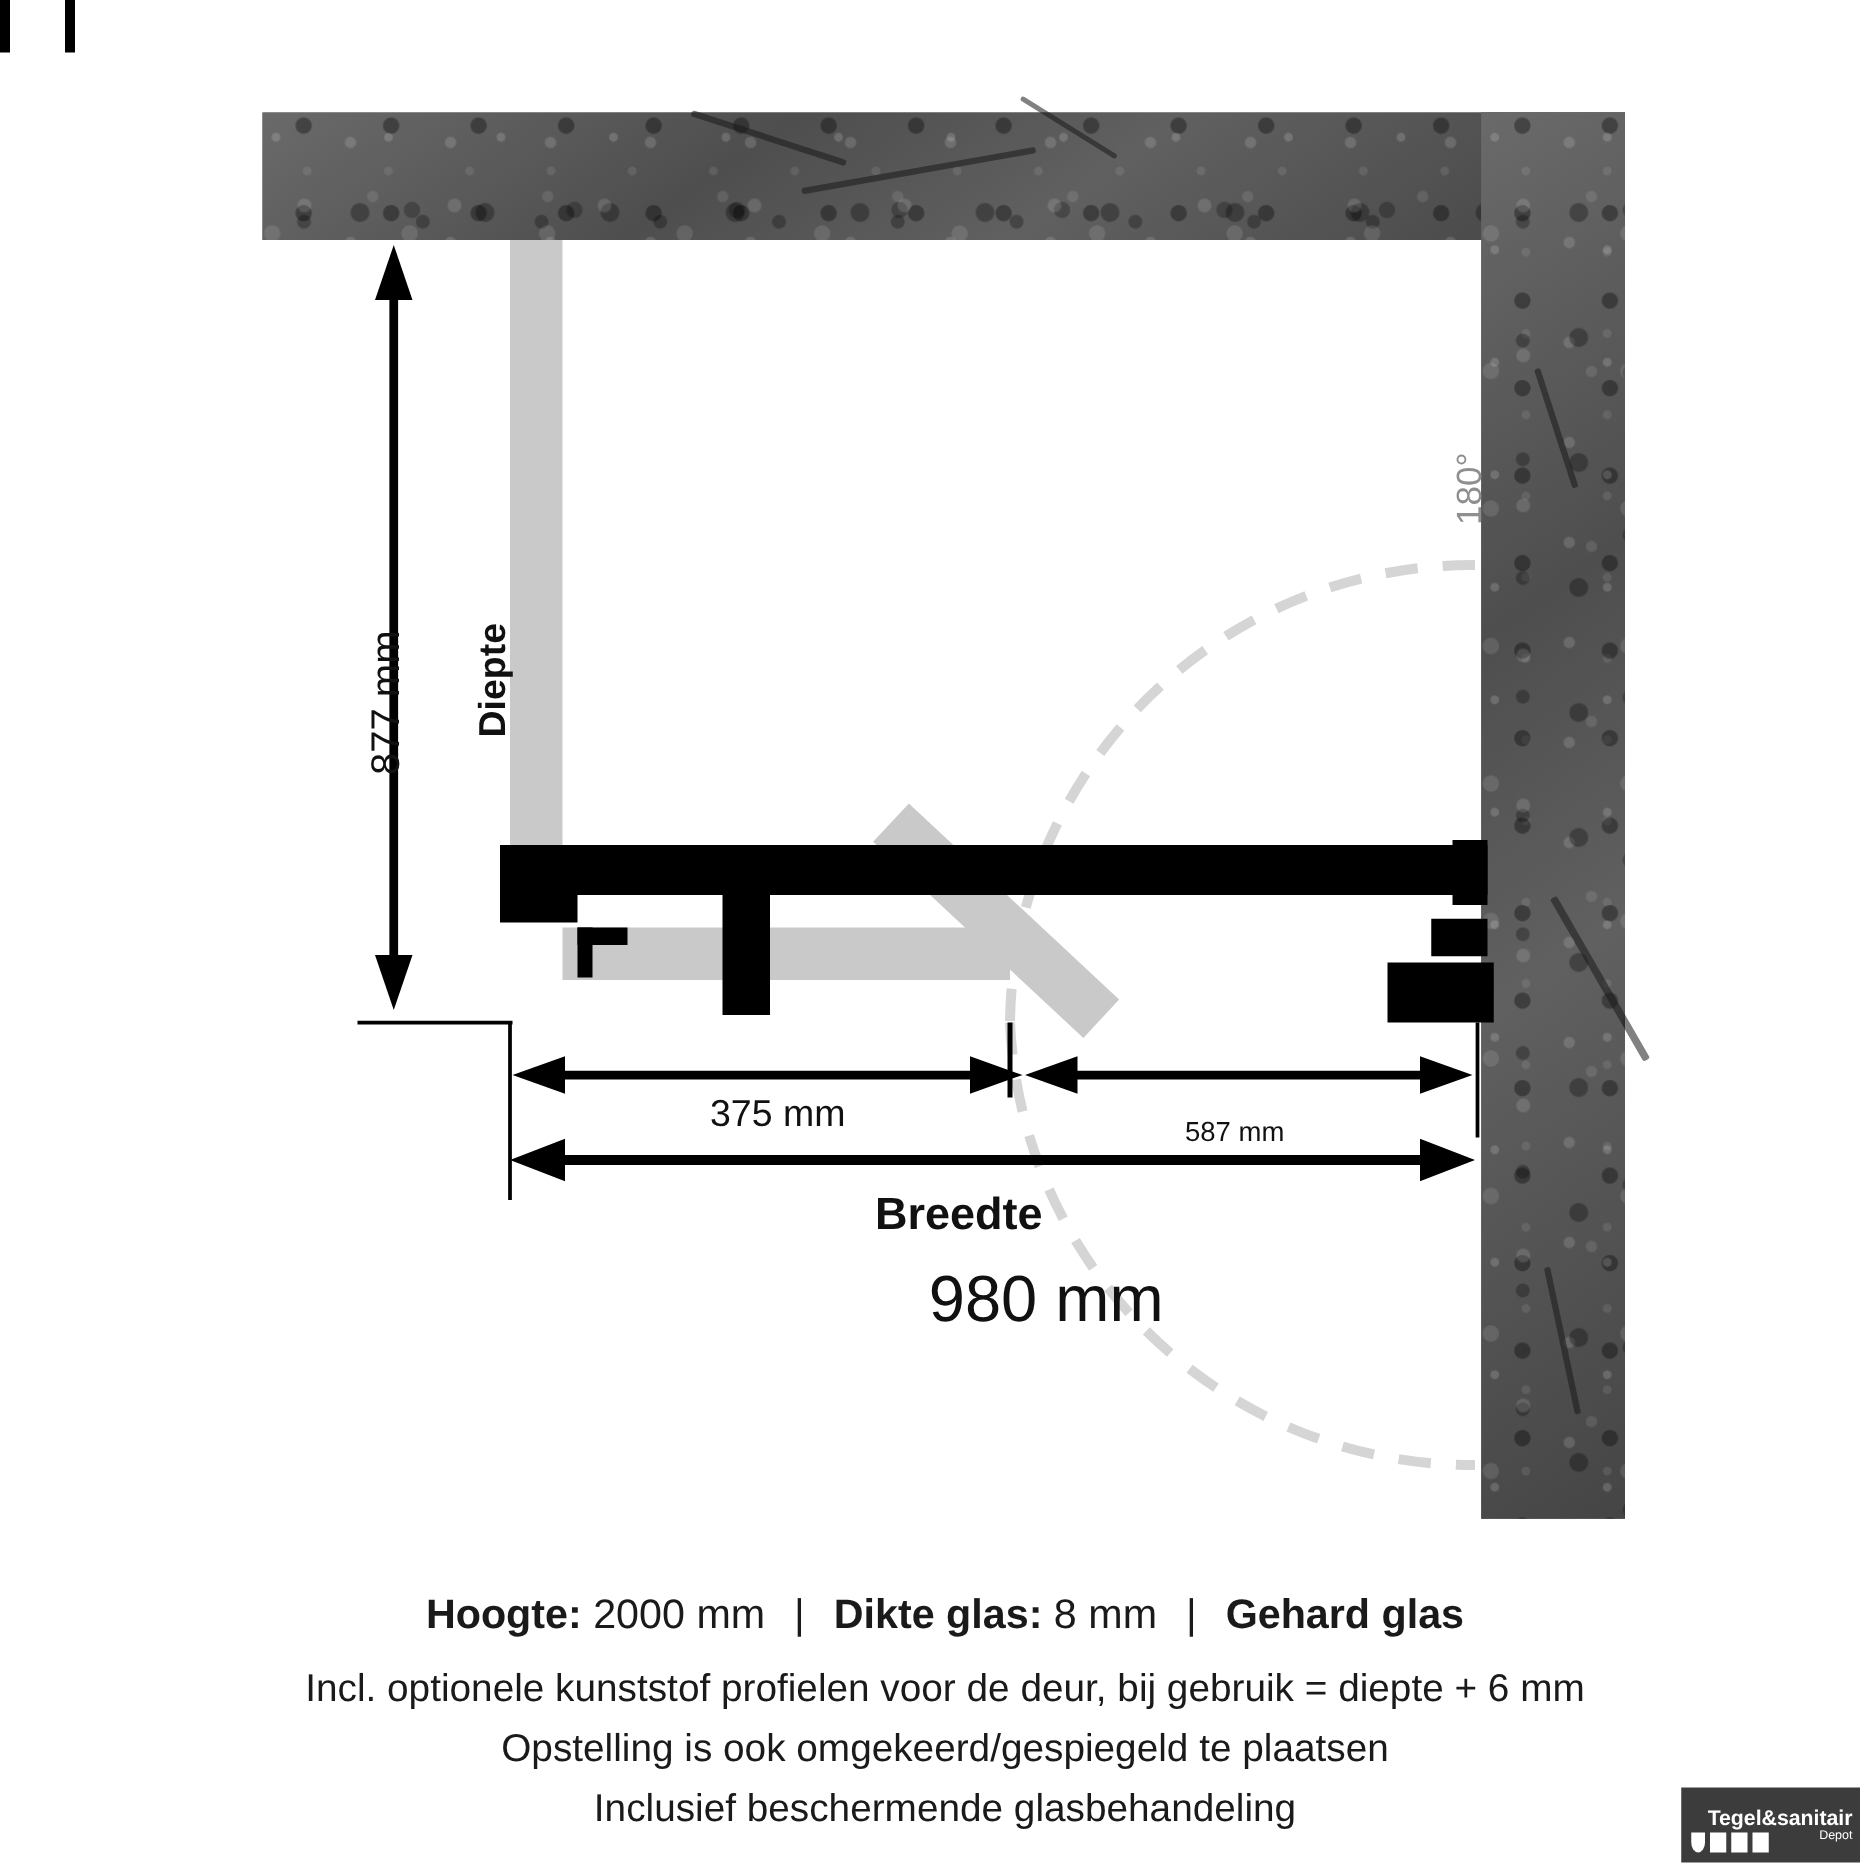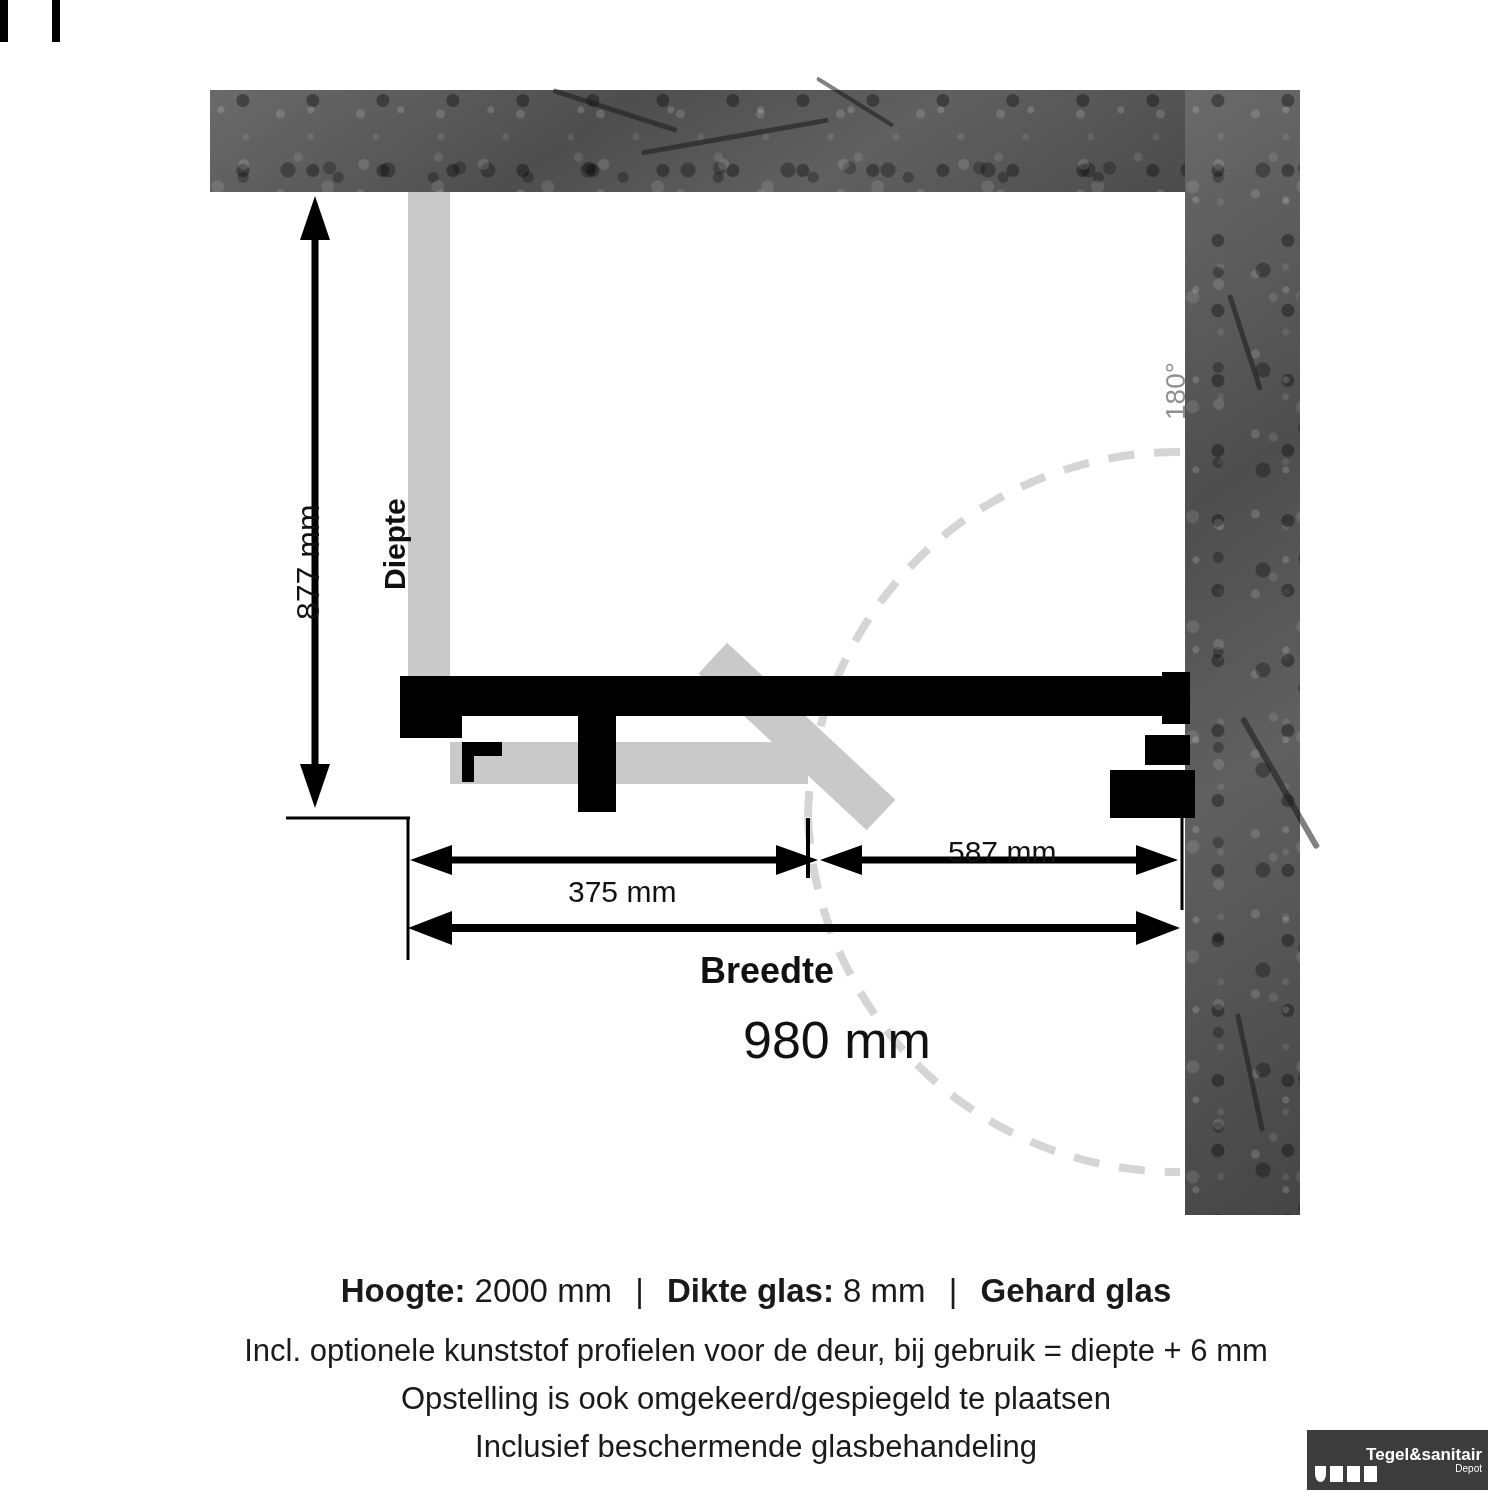--- a/index.html
+++ b/index.html
@@ -106,21 +106,21 @@
   .caption-line1 b { font-weight: bold; }
   .caption-line1 .sep { padding: 0 14px; color:#1a1a1a; }
   .caption-line2 { top: 1333px; font-size: 31px; }
   .caption-line3 { top: 1381px; font-size: 31px; }
   .caption-line4 { top: 1429px; font-size: 31px; }
 
   
   .logo {
     position: absolute;
     right: 12px; bottom: 10px;
-    width: 181px; height: 60px;
+    width: 143px; height: 60px;
     background: #3c3c3c;
     display: flex;
     align-items: center;
     justify-content: flex-end;
     padding-right: 6px;
   }
   .logo-inner {
     color: #ffffff;
     text-align: right;
     line-height: 1.05;
@@ -199,21 +199,21 @@
     <polygon points="1180,928 1136,911 1136,945" fill="#000"></polygon>
 
     <line x1="408" y1="818" x2="408" y2="960" stroke="#000" stroke-width="3"></line>
     <line x1="1182" y1="818" x2="1182" y2="910" stroke="#000" stroke-width="3"></line>
   </svg>
 
   <div class="vert-text dim-label dim-bold" style="left:378px; top:590px; transform: rotate(-90deg);">Diepte</div>
   <div class="vert-text dim-label" style="left:290px; top:620px; transform: rotate(-90deg); font-size:32px;">877 mm</div>
 
   <div class="dim-label" style="left:556px; top:875px; font-size:30px;margin-left:12px;">375 mm</div>
-  <div class="dim-label" style="left:948px; top:835px; font-size:30px;">587 mm</div>
+  <div class="dim-label" style="left:948px; top:893px; font-size:22px;">587 mm</div>
 
   <div class="dim-label dim-bold" style="left:700px; top:950px; font-size:36px;">Breedte</div>
   <div class="dim-label" style="left:700px; top:1010px; font-size:52px;margin-left:43px;">980 mm</div>
 
   <div class="vert-text dim-label" style="left:1160px; top:420px; transform: rotate(-90deg); font-size:28px; color:#8f8f8f;">180°</div>
 
   <div class="caption caption-line1">
     <b>Hoogte:</b>
     <span>2000 mm</span>
     <span class="sep">|</span>

